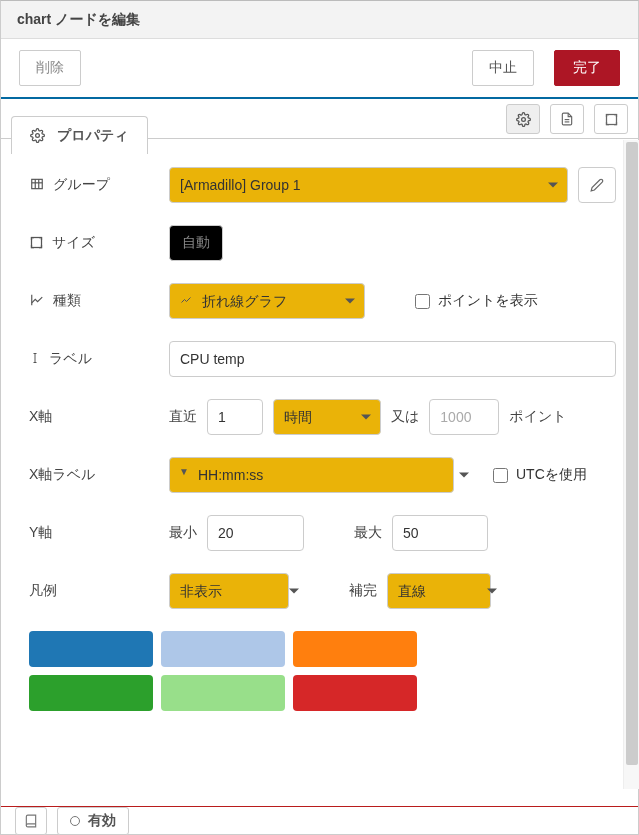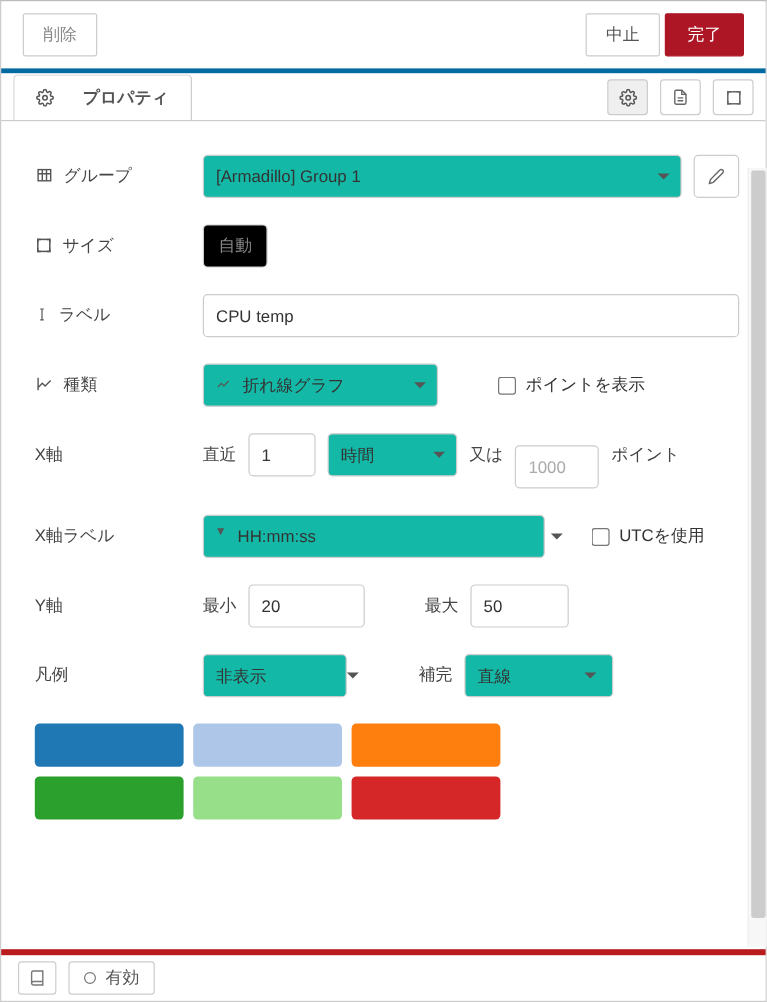--- a/index.html
+++ b/index.html
@@ -31,22 +31,22 @@
   padding: 0 16px;
   font-weight: bold;
   font-size: 14px;
   color: #444;
 }
 .top-actions {
   height: 60px;
   display: flex;
   align-items: center;
   padding: 0 18px;
-  gap: 4px;
-  border-bottom: 4px solid #0369a1;
+  gap: 20px;
+  border-bottom: 2px solid #0369a1;
 }
 .btn {
   display: inline-flex;
   align-items: center;
   justify-content: center;
   border: 1px solid #ccc;
   background: #fff;
   color: #555;
   height: 36px;
   padding: 0 16px;
@@ -68,31 +68,31 @@
   display: flex;
   align-items: flex-end;
   height: 40px;
   padding: 0 10px 0 10px;
   border-bottom: 1px solid #ccc;
   position: relative;
 }
 .tab {
   display: flex;
   align-items: center;
-  gap: 24px;
+  gap: 12px;
   height: 38px;
   padding: 12px 18px;
   border: 1px solid #ccc;
   border-bottom: none;
   background: #fff;
   border-radius: 4px 4px 0 0;
   font-weight: bold;
   color: #555;
   position: relative;
-  top: 0;
+  top: 16px;
   cursor: pointer;
 }
 .tab.active { background: #fff; }
 .tab-icons {
   margin-left: auto;
   display: flex;
   gap: 10px;
   align-items: center;
   padding-bottom: 4px;
 }
@@ -141,21 +141,21 @@
   font-size: 14px;
   background: #fff;
   color: #333;
   font-family: inherit;
 }
 select {
   appearance: none;
   -webkit-appearance: none;
   background-image: none;
   padding-right: 40px;
-  background: #14b8a6;
+  background: #eab308;
 }
 .select-wrap {
   position: relative;
   display: inline-block;
 }
 .select-wrap::after {
   content: "";
   position: absolute;
   right: 10px;
   top: 50%;
@@ -201,26 +201,27 @@
   gap: 8px;
   width: 410px;
 }
 .color-swatch {
   width: 124px;
   height: 36px;
   border-radius: 4px;
   cursor: pointer;
 }
 .footer {
-  height: 43px;
-  border-top: 5px solid #b91c1c;
+  height: 28px;
+  border-top: 1px solid #b91c1c;
   display: flex;
   align-items: center;
   padding: 0 14px;
   gap: 10px;
+  font-weight: bold;
 }
 .footer .icon-small-btn {
   width: 32px; height: 28px;
   border: 1px solid #ccc;
   border-radius: 3px;
   display: flex; align-items: center; justify-content: center;
   color: #777;
   cursor: pointer;
   background: #fff;
 }
@@ -239,20 +240,23 @@
   width: 10px; height: 10px;
   border: 1.5px solid #777;
   border-radius: 50%;
 }
 input::placeholder { color: #aaa; }
 </style>
 </head>
 <body>
 
 <div class="container">
+  <div class="header">
+    <span>chart ノードを編集</span>
+  </div>
 
   <div class="top-actions">
     <button class="btn btn-delete">削除</button>
     <div class="spacer"></div>
     <button class="btn btn-cancel">中止</button>
     <button class="btn btn-done">完了</button>
   </div>
 
   <div class="tabs-row">
     <div class="tab active">
@@ -318,30 +322,20 @@
           </svg>
         <span>サイズ</span>
       </div>
       <div class="static-box" style="min-width:54px;justify-content:center">
         <span>自動</span>
       </div>
     </div>
 
     <div class="form-row">
       <div class="form-label">
-        <svg width="12" height="16" viewBox="0 0 24 24" fill="none" stroke="#555" stroke-width="2">
-            <path d="M9 3 h6 M12 3 v18 M9 21 h6"></path>
-          </svg>
-        <span>ラベル</span>
-      </div>
-      <input type="text" style="flex: 1 1 0%;" value="CPU temp">
-    </div>
-
-    <div class="form-row">
-      <div class="form-label">
         <svg width="16" height="14" viewBox="0 0 24 24" fill="none" stroke="#555" stroke-width="2">
             <polyline points="3 17 9 11 13 15 21 7"></polyline>
             <polyline points="3 21 3 3"></polyline>
           </svg>
         <span>種類</span>
       </div>
       <div class="select-wrap" style="width:196px">
         <select style="width:196px;padding-left:32px">
           <option>折れ線グラフ</option>
         </select>
@@ -350,32 +344,42 @@
           </svg>
       </div>
       <div style="width:30px"></div>
       <label class="checkbox-wrap">
         <input type="checkbox" style="">
         <span>ポイントを表示</span>
       </label>
     </div>
 
     <div class="form-row">
+      <div class="form-label">
+        <svg width="12" height="16" viewBox="0 0 24 24" fill="none" stroke="#555" stroke-width="2">
+            <path d="M9 3 h6 M12 3 v18 M9 21 h6"></path>
+          </svg>
+        <span>ラベル</span>
+      </div>
+      <input type="text" style="flex: 1 1 0%;" value="CPU temp">
+    </div>
+
+    <div class="form-row">
       <div class="form-label multiline">
         <span>X軸</span>
       </div>
       <span class="inline-text">直近</span>
       <input type="text" style="width: 56px;" value="1">
       <div class="select-wrap" style="width:108px">
         <select style="width:108px">
           <option>時間</option>
         </select>
       </div>
       <span class="inline-text">又は</span>
-      <input type="text" style="width: 70px; margin-top: 10px;" placeholder="1000">
+      <input type="text" style="width: 70px;" placeholder="1000">
       <span class="inline-text">ポイント</span>
     </div>
 
     <div class="form-row">
       <div class="form-label multiline" style="width:130px">
         <span>X軸ラベル</span>
       </div>
       <div class="select-wrap" style="width:310px">
         <select style="width:285px;padding-left:28px">
           <option>HH:mm:ss</option>
@@ -389,36 +393,36 @@
     </div>
 
     <div class="form-row">
       <div class="form-label">
         <span>Y軸</span>
       </div>
       <span class="inline-text">最小</span>
       <input type="text" style="width: 97px;" value="20">
       <div style="width:30px"></div>
       <span class="inline-text">最大</span>
-      <input type="text" style="width: 82px;" value="50">
+      <input type="text" style="width: 96px;" value="50">
     </div>
 
     <div class="form-row">
       <div class="form-label">
         <span>凡例</span>
       </div>
       <div class="select-wrap" style="width:140px">
         <select style="width:120px">
           <option>非表示</option>
         </select>
       </div>
       <div style="width:20px"></div>
       <span class="inline-text">補完</span>
       <div class="select-wrap" style="width:120px">
-        <select style="width:124px">
+        <select style="width:104px">
           <option>直線</option>
         </select>
       </div>
     </div>
 
     <div class="form-row" style="margin-bottom:8px">
       <div class="color-grid">
         <div class="color-swatch" style="background: rgb(31, 119, 180);"></div>
         <div class="color-swatch" style="background: rgb(174, 199, 232);"></div>
         <div class="color-swatch" style="background: rgb(255, 127, 14);"></div>

